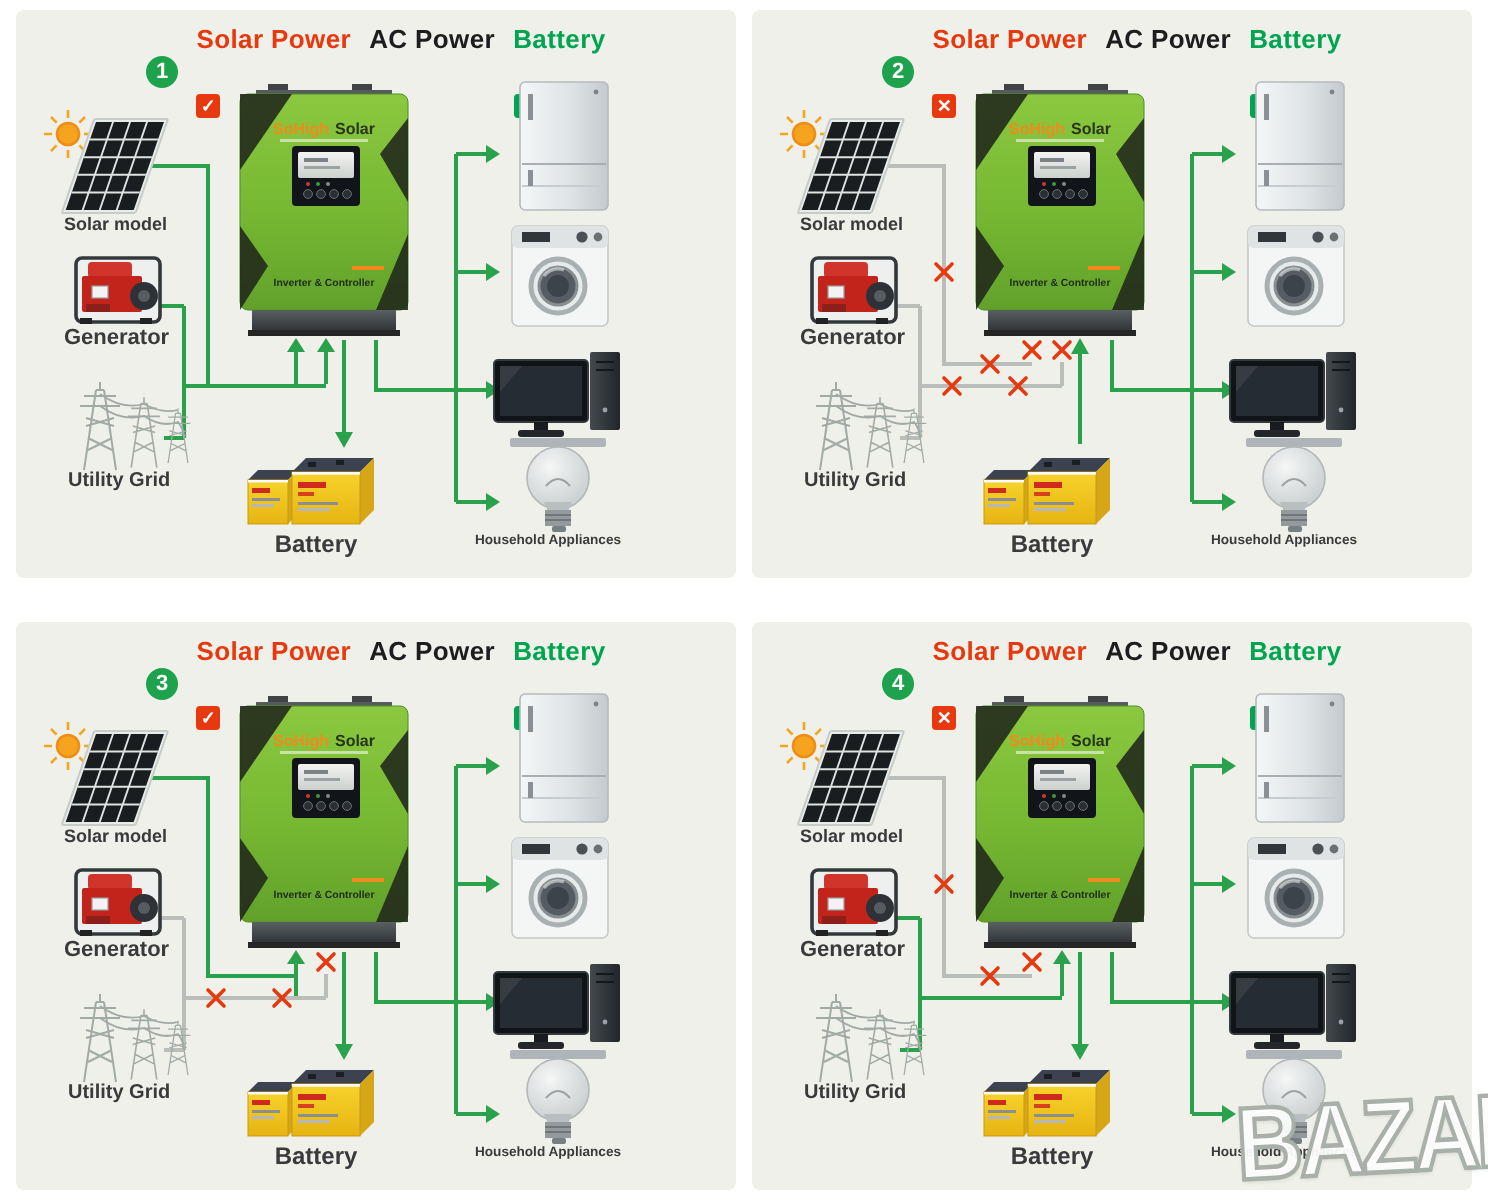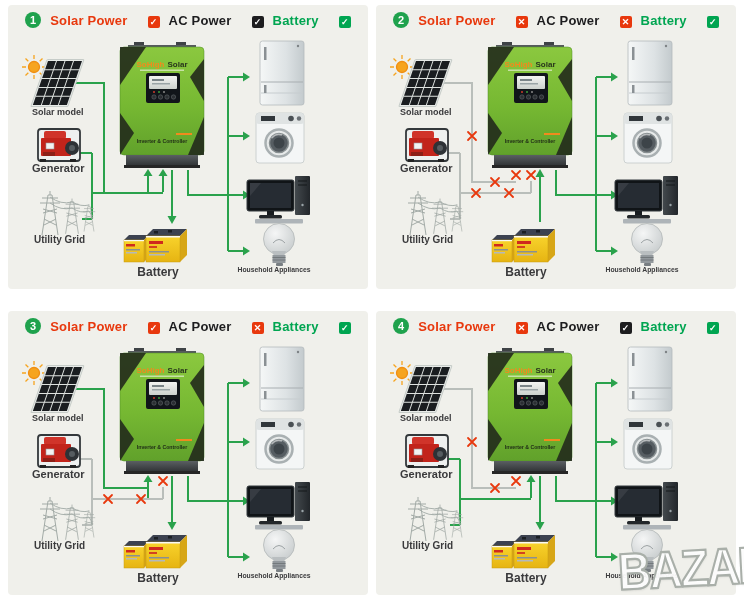--- a/index.html
+++ b/index.html
@@ -3,21 +3,21 @@
 <meta charset="utf-8">
 <style>
   html,body{margin:0;padding:0;background:#ffffff;}
   #screen{position:relative;width:744px;height:600px;background:#ffffff;overflow:hidden;
           font-family:"Liberation Sans",sans-serif;}
   .quad{position:absolute;width:360px;height:284px;background:#f0f0eb;border-radius:4px;}
   .q-header{position:absolute;top:7px;left:0;width:100%;display:flex;align-items:center;
             justify-content:center;gap:9px;font-weight:bold;font-size:13px;letter-spacing:.2px;}
   .badge{width:16px;height:16px;border-radius:50%;background:#1fa24d;color:#fff;
          font-size:11px;line-height:16px;text-align:center;flex:0 0 auto;}
-  .status{display:flex;align-items:flex-end;gap:20px;}
+  .status{display:flex;align-items:flex-start;gap:20px;flex-direction:column;}
   .s-box{display:inline-block;width:12px;height:12px;border-radius:2px;color:#fff;
          font-size:9px;line-height:12px;text-align:center;font-weight:bold;}
   .q-svg{position:absolute;left:0;top:0;}
   svg text{font-family:"Liberation Sans",sans-serif;}
   .lbl{font-weight:bold;fill:#3a3a3c;}
   #watermark{position:absolute;left:618px;top:541px;z-index:6;font-weight:bold;
              font-size:46px;letter-spacing:-2px;color:rgba(255,255,255,.93);
              -webkit-text-stroke:2px #a9afa9;transform:rotate(-3deg) scaleY(1.12);
              text-shadow:0 1px 2px rgba(80,85,80,.25);}
   #defs-holder{position:absolute;width:0;height:0;overflow:hidden;}

